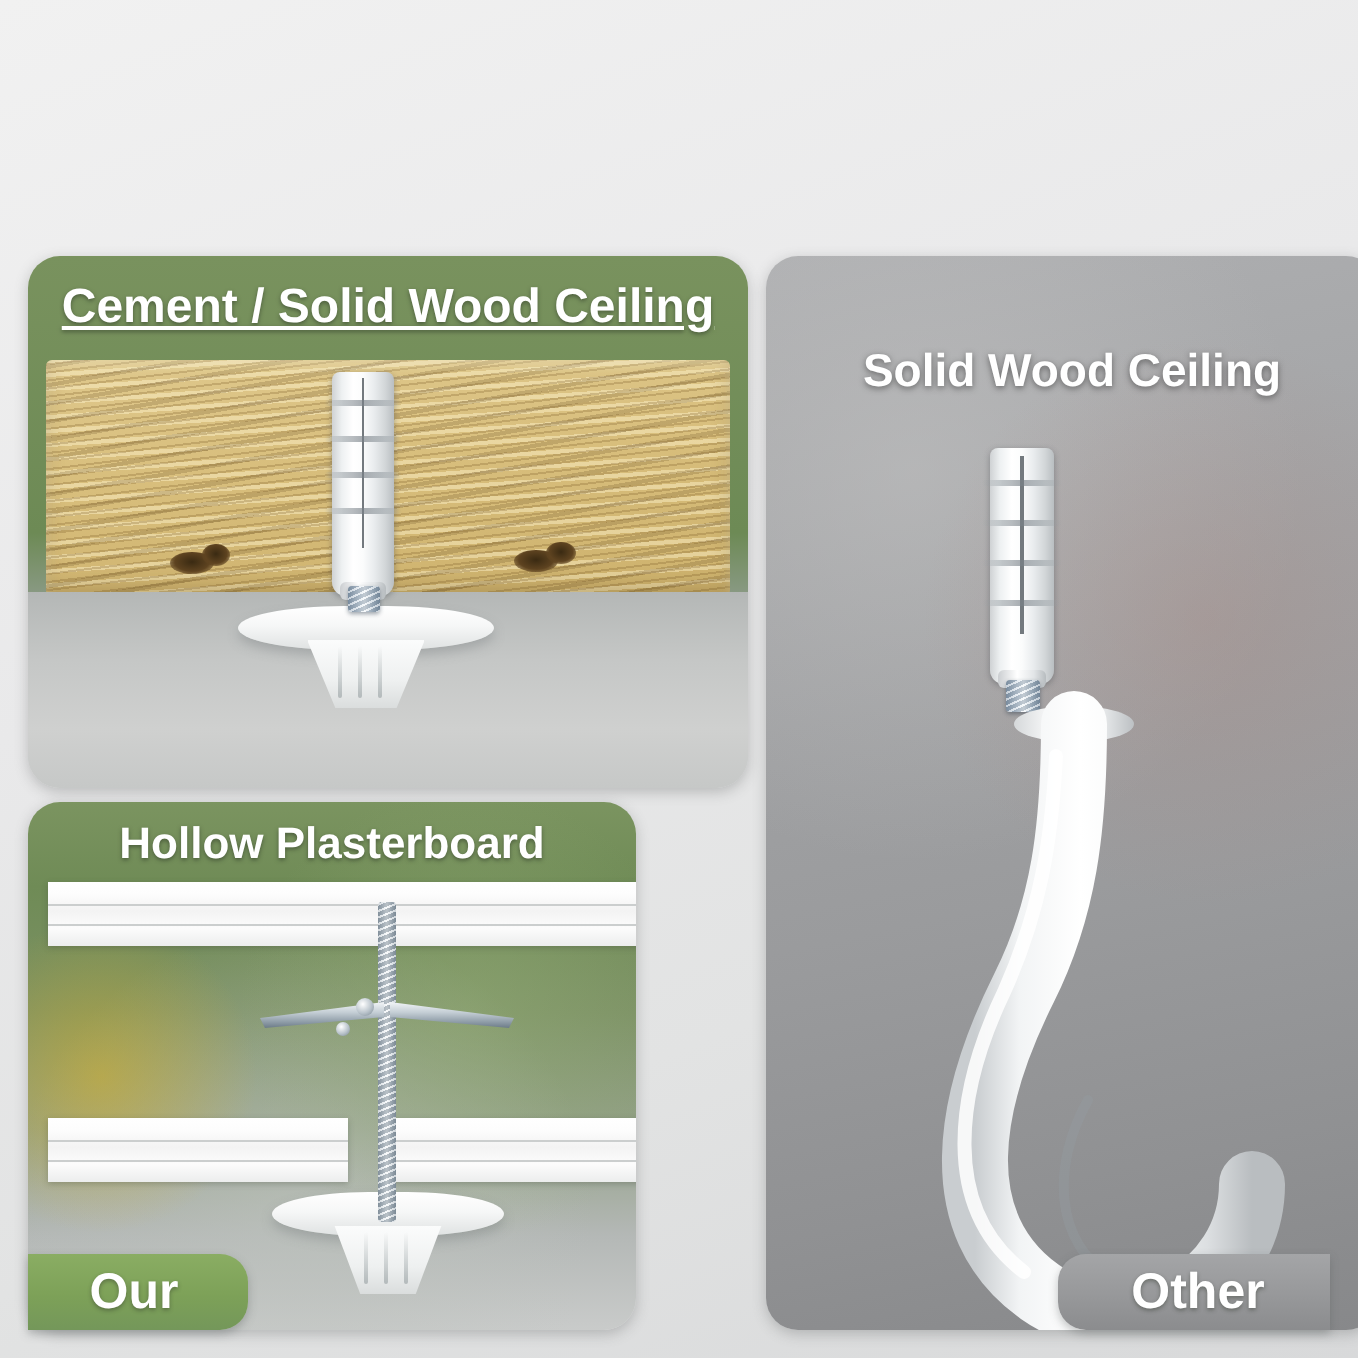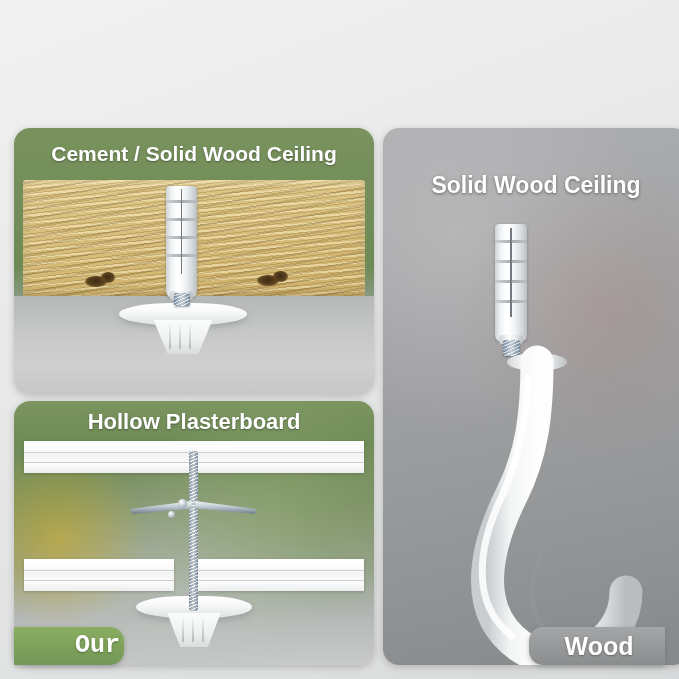--- a/index.html
+++ b/index.html
@@ -61,23 +61,24 @@
 
   
   #panel-cement {
     left: 14px;
     top: 128px;
     width: 360px;
     height: 266px;
     background: linear-gradient(180deg, #79925e 0%, #6d8a55 52%, #8a9a85 64%, #b9bcbc 78%, #cccdcd 100%);
   }
   #panel-cement .panel-head {
-    font-size: 21px;
+    font-size: 24px;
     line-height: 23px;
     padding-top: 14px;
+    text-decoration: underline;
   }
   .wood-strip {
     position: absolute;
     left: 9px;
     top: 52px;
     width: 342px;
     height: 118px;
     border-radius: 3px;
     overflow: hidden;
     background:
@@ -194,21 +195,21 @@
     width: 2px;
     height: 26px;
     background: linear-gradient(180deg, rgba(170,176,178,0.0), rgba(160,168,170,0.7));
     border-radius: 1px;
   }
 
   
   #panel-plaster {
     left: 14px;
     top: 401px;
-    width: 360px;
+    width: 304px;
     height: 264px;
     background: linear-gradient(180deg, #7b9460 0%, #6f8b56 16%, #7d9266 40%, #93a187 62%, #b4b8b6 82%, #c9cbca 100%);
   }
   #panel-plaster .panel-head {
     font-size: 22px;
     line-height: 22px;
     padding-top: 10px;
   }
   #panel-plaster .blur-scene {
     position: absolute;
@@ -304,25 +305,24 @@
     font-weight: bold;
     font-size: 25px;
     z-index: 8;
     text-shadow: 0 1px 2px rgba(45,50,40,0.45);
     box-shadow: 0 2px 5px rgba(80,85,85,0.35);
   }
   #badge-our {
     left: 14px;
     bottom: 14px;
     width: 106px;
-    text-align: right;
+    text-align: center;
     background: linear-gradient(180deg, #8aad63 0%, #7da158 55%, #74975a 100%);
     border-radius: 0 14px 14px 0;
     padding-right: 4px;
-    font-family: Liberation Mono, monospace;
   }
   #badge-other {
     right: 14px;
     bottom: 14px;
     width: 132px;
     text-align: center;
     background: linear-gradient(180deg, #a4a5a7 0%, #97989a 55%, #8b8c8e 100%);
     border-radius: 14px 0 0 14px;
     padding-left: 4px;
   }
@@ -434,15 +434,15 @@
 
         <path d="M88 34
                  C 86 76, 80 112, 62 152
                  C 38 202, 30 260, 72 292" fill="none" stroke="rgba(255,255,255,0.85)" stroke-width="7" stroke-linecap="round"></path>
         <path d="M104 206 C 86 238, 86 278, 118 296" fill="none" stroke="rgba(150,157,162,0.35)" stroke-width="5" stroke-linecap="round"></path>
       </svg>
     </div>
   </div>
 
   <div class="badge" id="badge-our">Our</div>
-  <div class="badge" id="badge-other">Wood</div>
+  <div class="badge" id="badge-other">Other</div>
 
 </div>
 
 </body></html>

